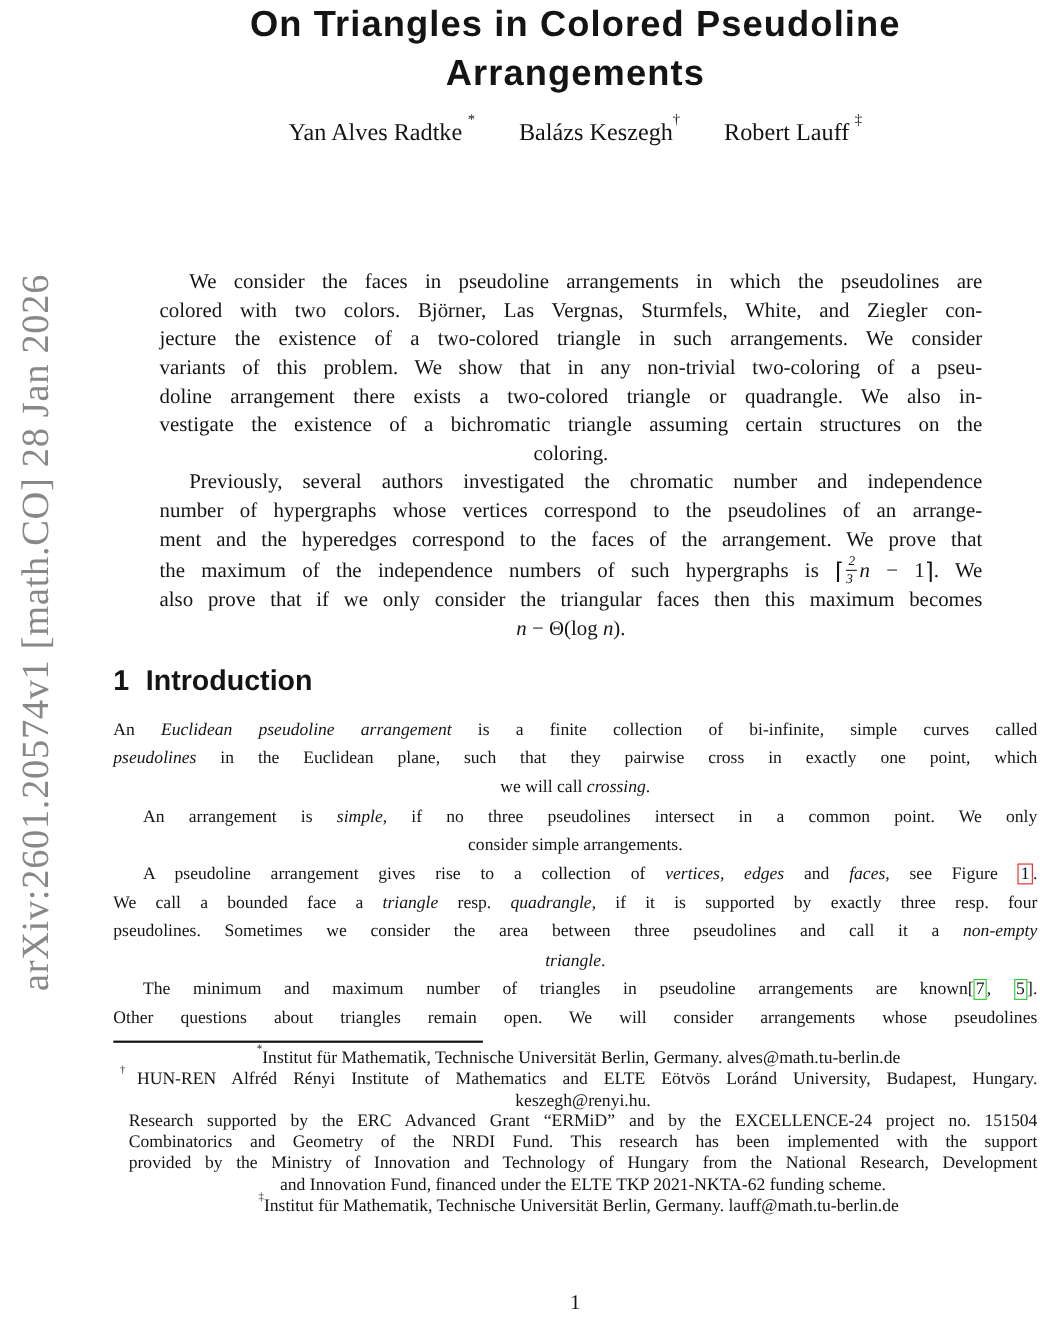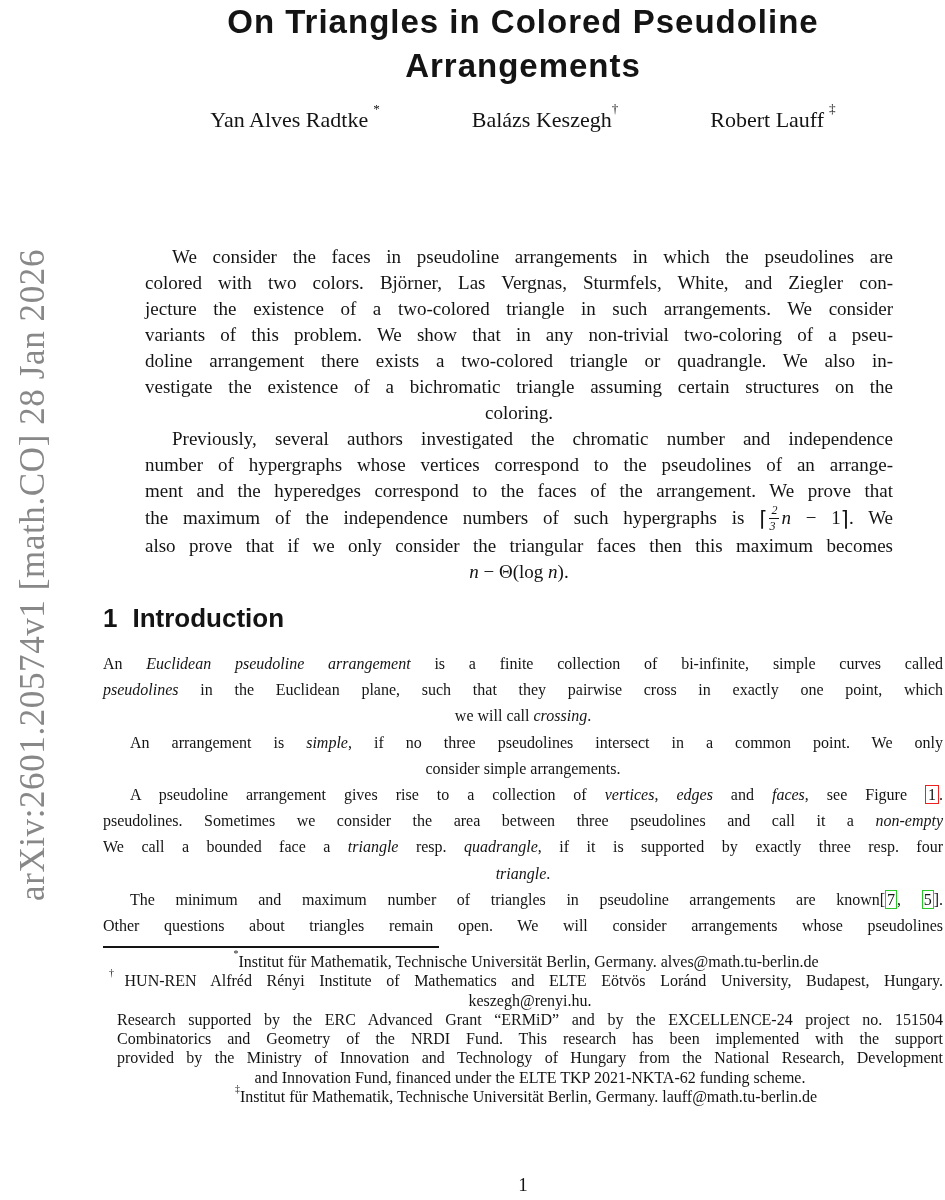--- a/index.html
+++ b/index.html
@@ -15,21 +15,21 @@
   }
   
   .title-block {
     position:absolute; top:0; left:103px; width:840px; text-align:center;
     font-family:"Liberation Sans","DejaVu Sans",sans-serif; font-weight:700;
     font-size:33px; line-height:44px; letter-spacing:1px; color:#141414;
   }
   
   .authors {
     position:absolute; top:107px; left:103px; width:840px;
-    display:flex; justify-content:center; gap:92px; font-size:22px;
+    display:flex; justify-content:center; gap:40px; font-size:22px;
   }
   .author sup { font-size:60%; position:relative; top:-0.45em; line-height:0; }
   .author .sp { margin-left:5px; }
   
   .abstract {
     position:absolute; left:145px; top:244px; width:748px;
     font-size:19px; line-height:26px;
   }
   
   .section-heading {
@@ -98,22 +98,22 @@
     <span class="num">1</span><span>Introduction</span>
   </div>
 
   <div class="body-text">
     <div class="jl"><span>An </span><span class="it">Euclidean pseudoline arrangement</span><span> is a finite collection of bi-infinite, simple curves called</span></div>
     <div class="jl"><span class="it">pseudolines</span><span> in the Euclidean plane, such that they pairwise cross in exactly one point, which</span></div>
     <div class="ll"><span>we will call </span><span class="it">crossing</span><span>.</span></div>
     <div class="jl ind"><span>An arrangement is </span><span class="it">simple</span><span>, if no three pseudolines intersect in a common point. We only</span></div>
     <div class="ll">consider simple arrangements.</div>
     <div class="jl ind"><span>A pseudoline arrangement gives rise to a collection of </span><span class="it">vertices</span><span>, </span><span class="it">edges</span><span> and </span><span class="it">faces</span><span>, see Figure </span><span class="figlink">1</span><span>.</span></div>
+    <div class="jl"><span>We call a bounded face a </span><span class="it">triangle</span><span> resp. </span><span class="it">quadrangle</span><span>, if it is supported by exactly three resp. four</span></div>
     <div class="jl"><span>pseudolines. Sometimes we consider the area between three pseudolines and call it a </span><span class="it">non-empty</span></div>
-    <div class="jl"><span>We call a bounded face a </span><span class="it">triangle</span><span> resp. </span><span class="it">quadrangle</span><span>, if it is supported by exactly three resp. four</span></div>
     <div class="ll"><span class="it">triangle</span><span>.</span></div>
     <div class="jl ind"><span>The minimum and maximum number of triangles in pseudoline arrangements are known[</span><span class="citelink">7</span><span>, </span><span class="citelink">5</span><span>].</span></div>
     <div class="jl">Other questions about triangles remain open. We will consider arrangements whose pseudolines</div>
   </div>
 
   <div class="fn-rule"></div>
 
   <div class="footnotes">
     <div class="ll fn-first"><sup>*</sup><span>Institut für Mathematik, Technische Universität Berlin, Germany. alves@math.tu-berlin.de</span></div>
     <div class="jl fn-first"><sup>†</sup><span>HUN-REN Alfréd Rényi Institute of Mathematics and ELTE Eötvös Loránd University, Budapest, Hungary.</span></div>

